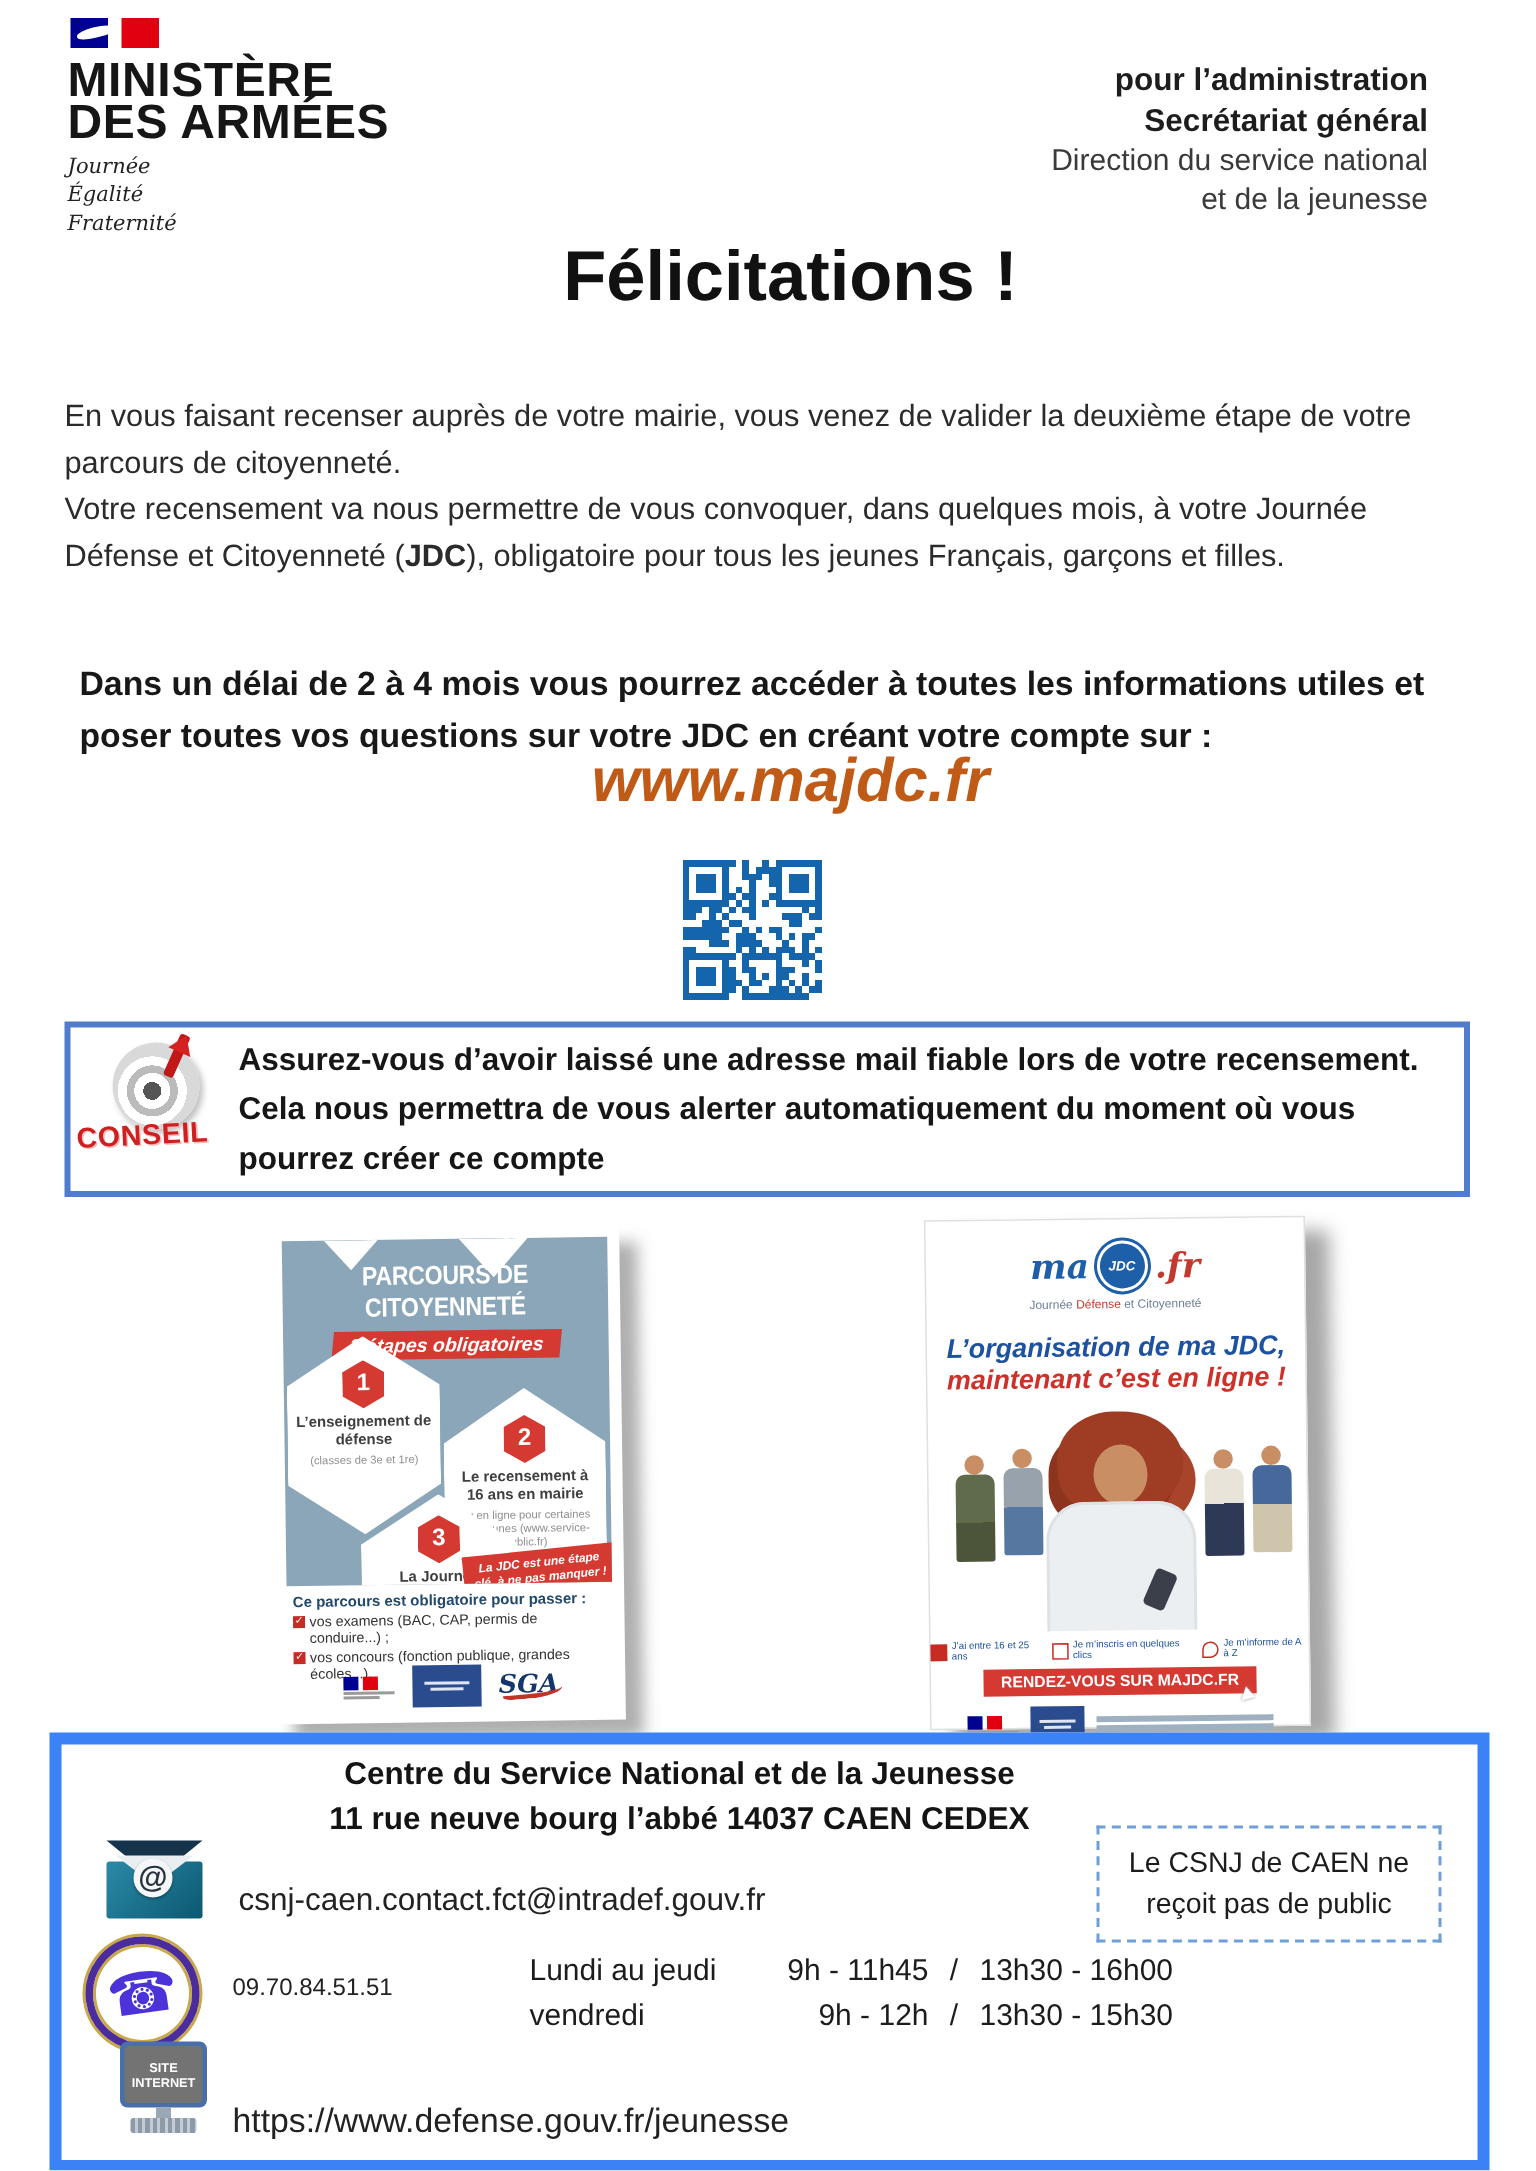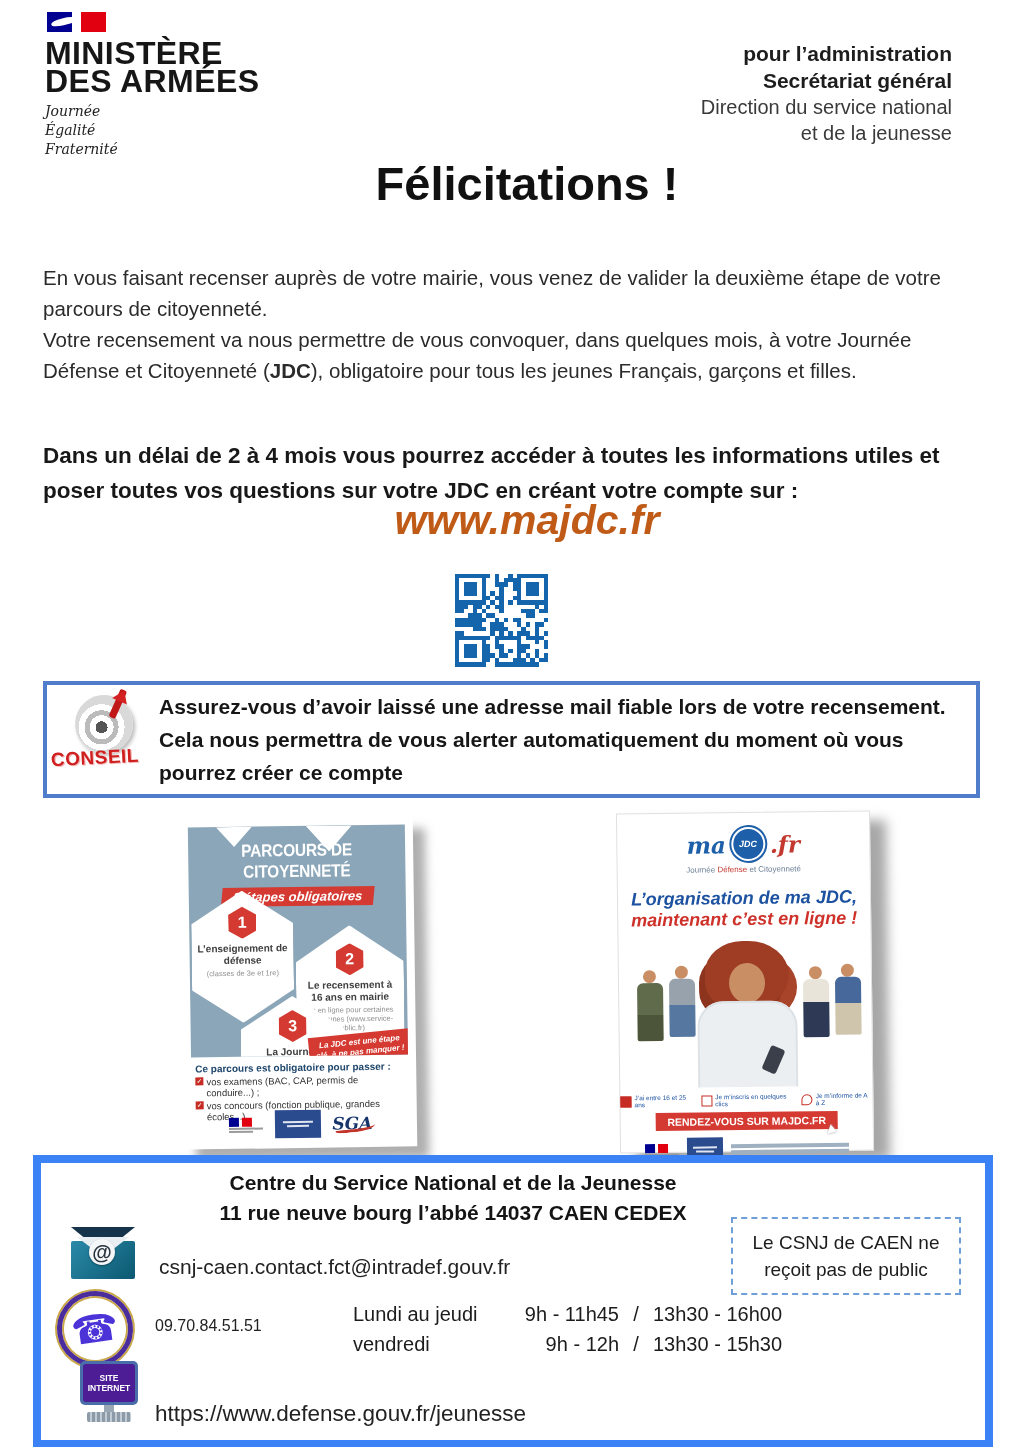--- a/index.html
+++ b/index.html
@@ -18,21 +18,21 @@
   .hdr-right{position:absolute;right:72px;top:40px;text-align:right;}
   .hdr-right .b{font-size:21px;font-weight:bold;line-height:27px;color:#1d1d1d;}
   .hdr-right .n{font-size:20px;line-height:26px;color:#3a3a3a;}
 
   
   .doc-title{position:absolute;left:0;top:156px;width:1054px;text-align:center;
              font-size:47px;font-weight:bold;color:#111;}
   .para{position:absolute;left:43px;width:936px;font-size:20.5px;line-height:31px;color:#2b2b2b;}
   .p1{top:262px;}
   .p2{top:324px;}
-  .cta{position:absolute;left:43px;top:438px;width:900px;font-size:22.5px;font-weight:bold;line-height:35px;color:#181818;}
+  .cta{position:absolute;left:53px;top:438px;width:900px;font-size:22.5px;font-weight:bold;line-height:35px;color:#181818;}
   .majdc{position:absolute;left:0;top:497px;width:1054px;text-align:center;
          font-size:41px;font-weight:bold;font-style:italic;}
 
   
   .qr{position:absolute;left:455px;top:572px;width:93px;height:96px;}
   .qr svg{display:block;width:100%;height:100%;}
 
   
   .conseil{position:absolute;left:43px;top:681px;width:929px;height:109px;border:4px solid #4f7ccb;
            display:flex;align-items:center;background:#fff;}
@@ -151,21 +151,21 @@
   .phone-ic span{font-family:"DejaVu Sans",sans-serif;font-size:38px;color:#4b33d8;line-height:1;}
   .phone-text{position:absolute;left:114px;top:154px;font-size:16px;color:#222;}
   .hours{position:absolute;left:312px;top:136px;font-size:20px;color:#1c1c1c;}
   .hours .row{display:flex;line-height:30px;}
   .hours .d{width:158px;}
   .hours .m{width:108px;text-align:right;}
   .hours .sep{width:34px;text-align:center;}
   .hours .a{width:150px;}
   .monitor{position:absolute;left:36px;top:198px;width:64px;}
   .mon-screen{width:58px;height:44px;margin:0 auto;background:#4a6ea9;border-radius:5px;padding:3px;box-sizing:border-box;}
-  .mon-inner{width:100%;height:100%;background:#4c1d95;border-radius:3px;display:flex;flex-direction:column;
+  .mon-inner{width:100%;height:100%;background:#737373;border-radius:3px;display:flex;flex-direction:column;
              align-items:center;justify-content:center;color:#fff;font-size:8.5px;font-weight:bold;line-height:10px;}
   .mon-stand{width:10px;height:7px;background:#9aa7b5;margin:0 auto;}
   .mon-base{width:44px;height:10px;background:repeating-linear-gradient(90deg,#8d9aa8 0 3px,#c3ccd5 3px 5px);
             border-radius:2px;margin:0 auto;}
   .url-text{position:absolute;left:114px;top:238px;font-size:22.5px;color:#222;}
 </style>
 </head>
 <body>
 
 <div class="page">

